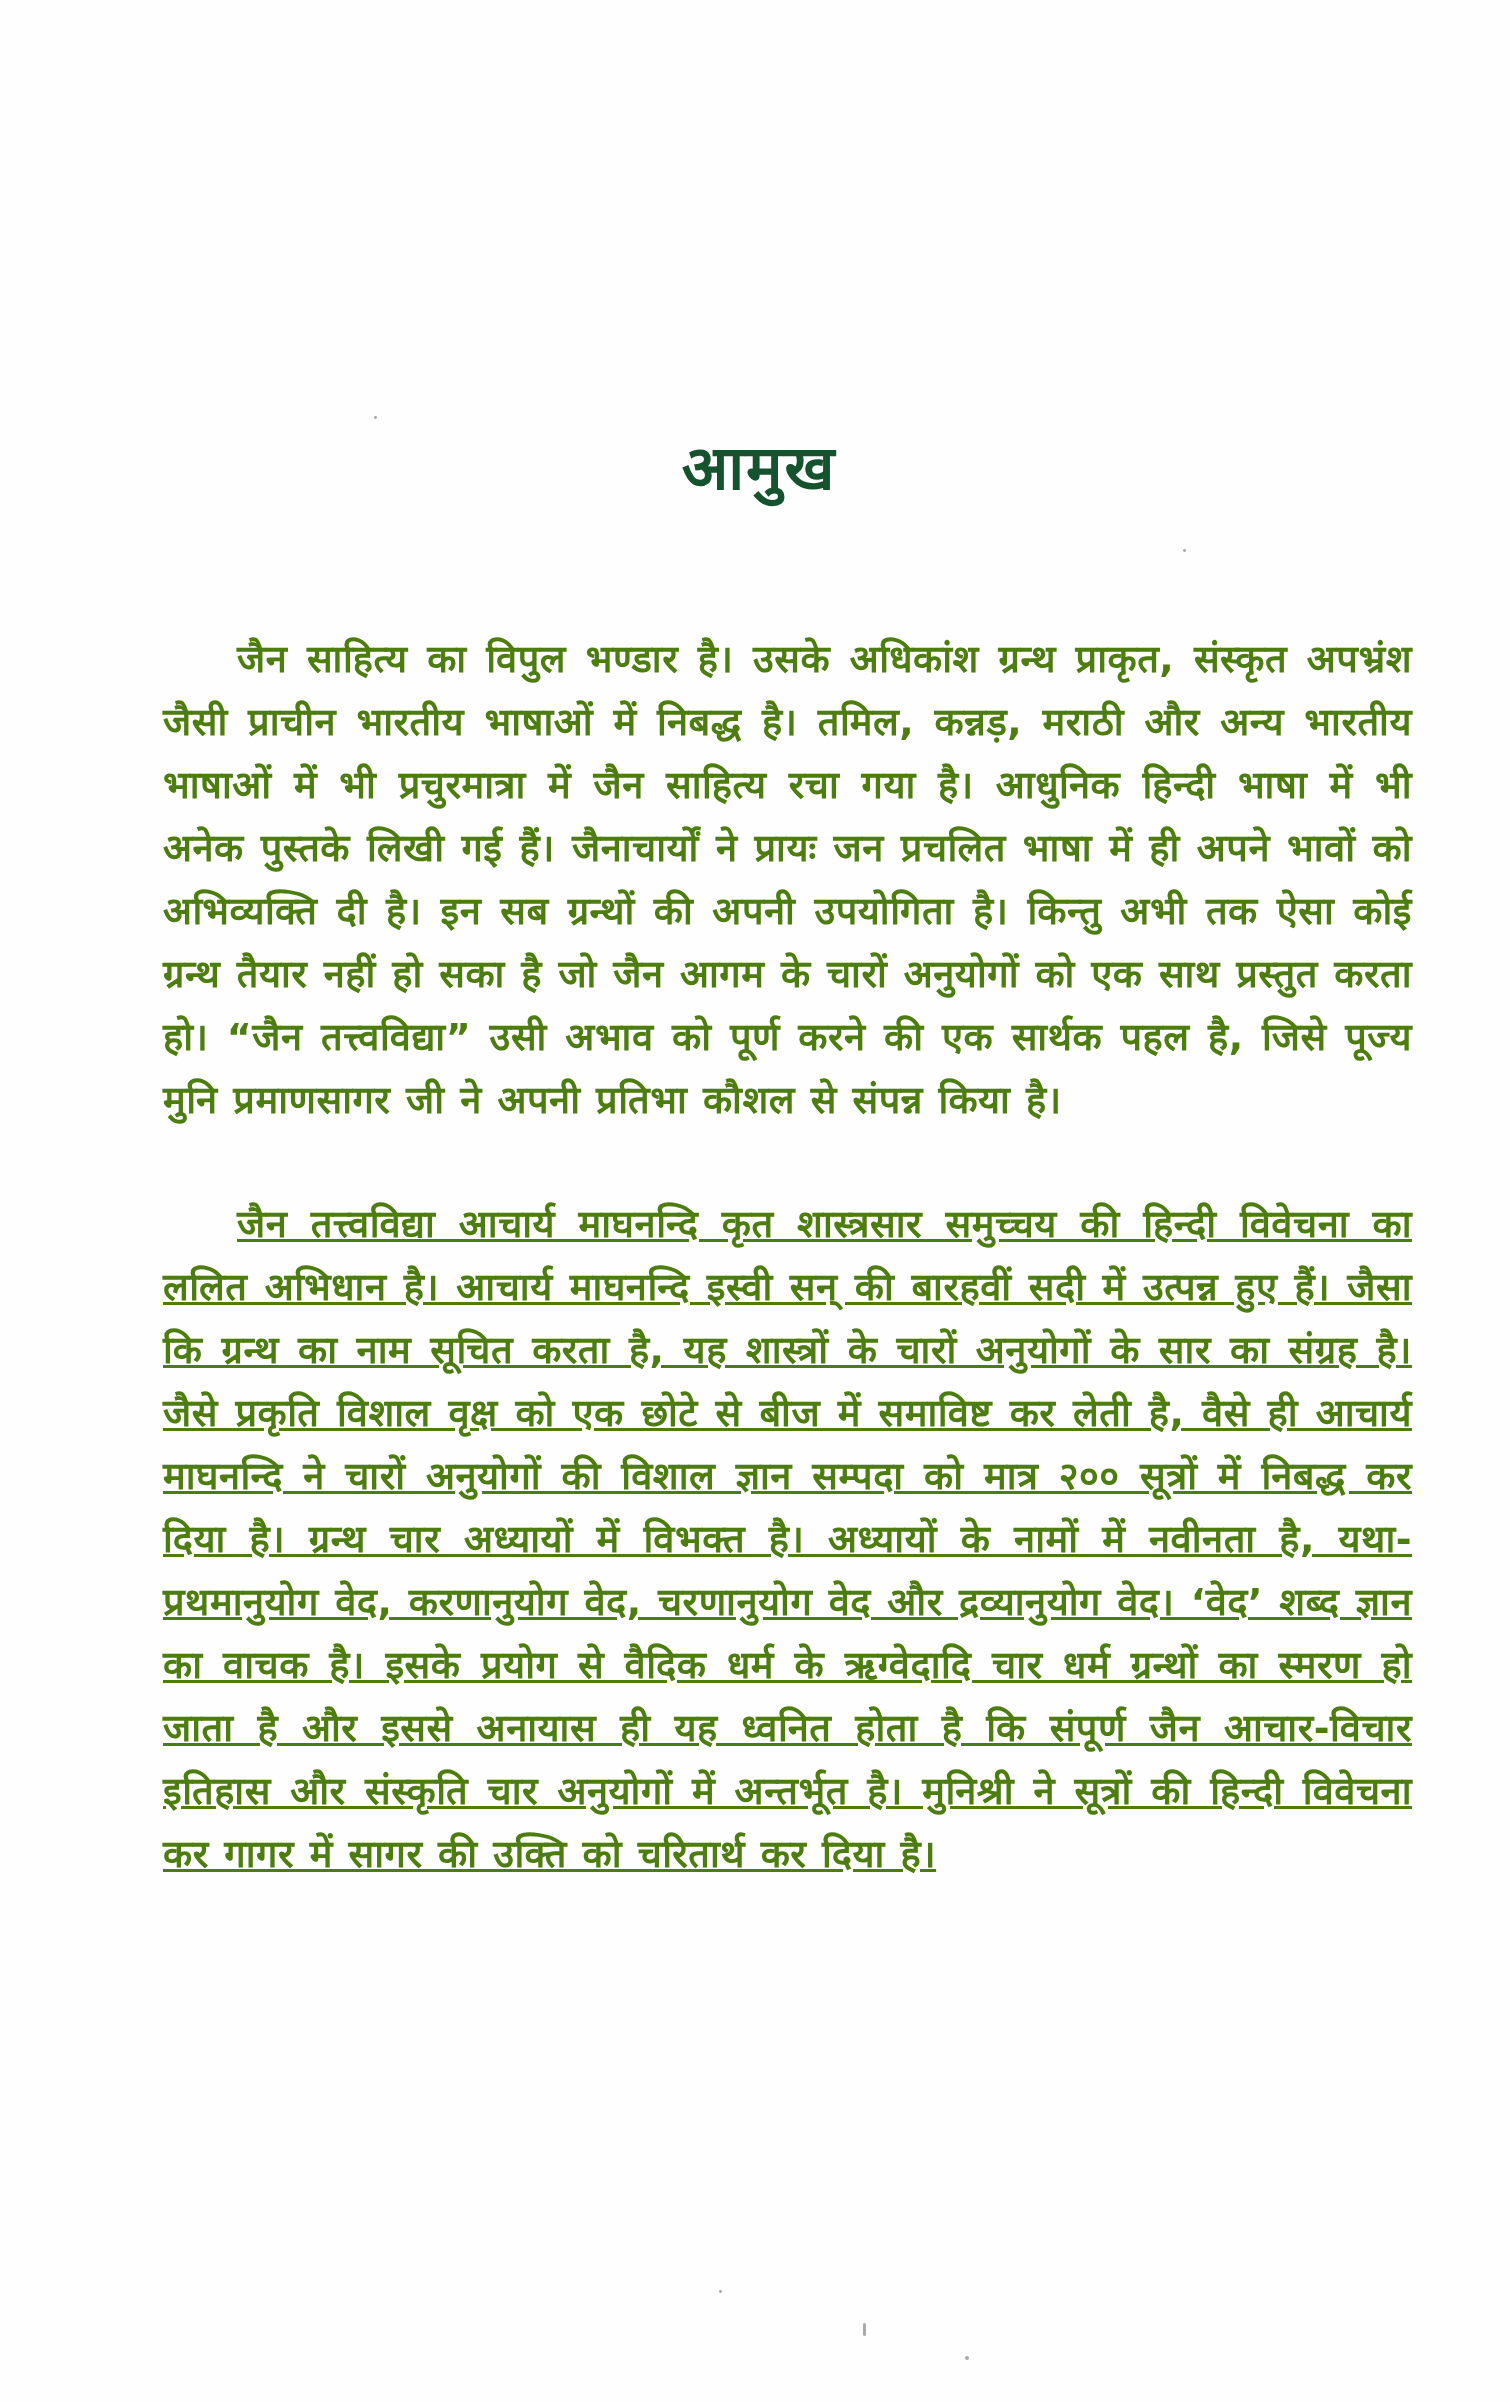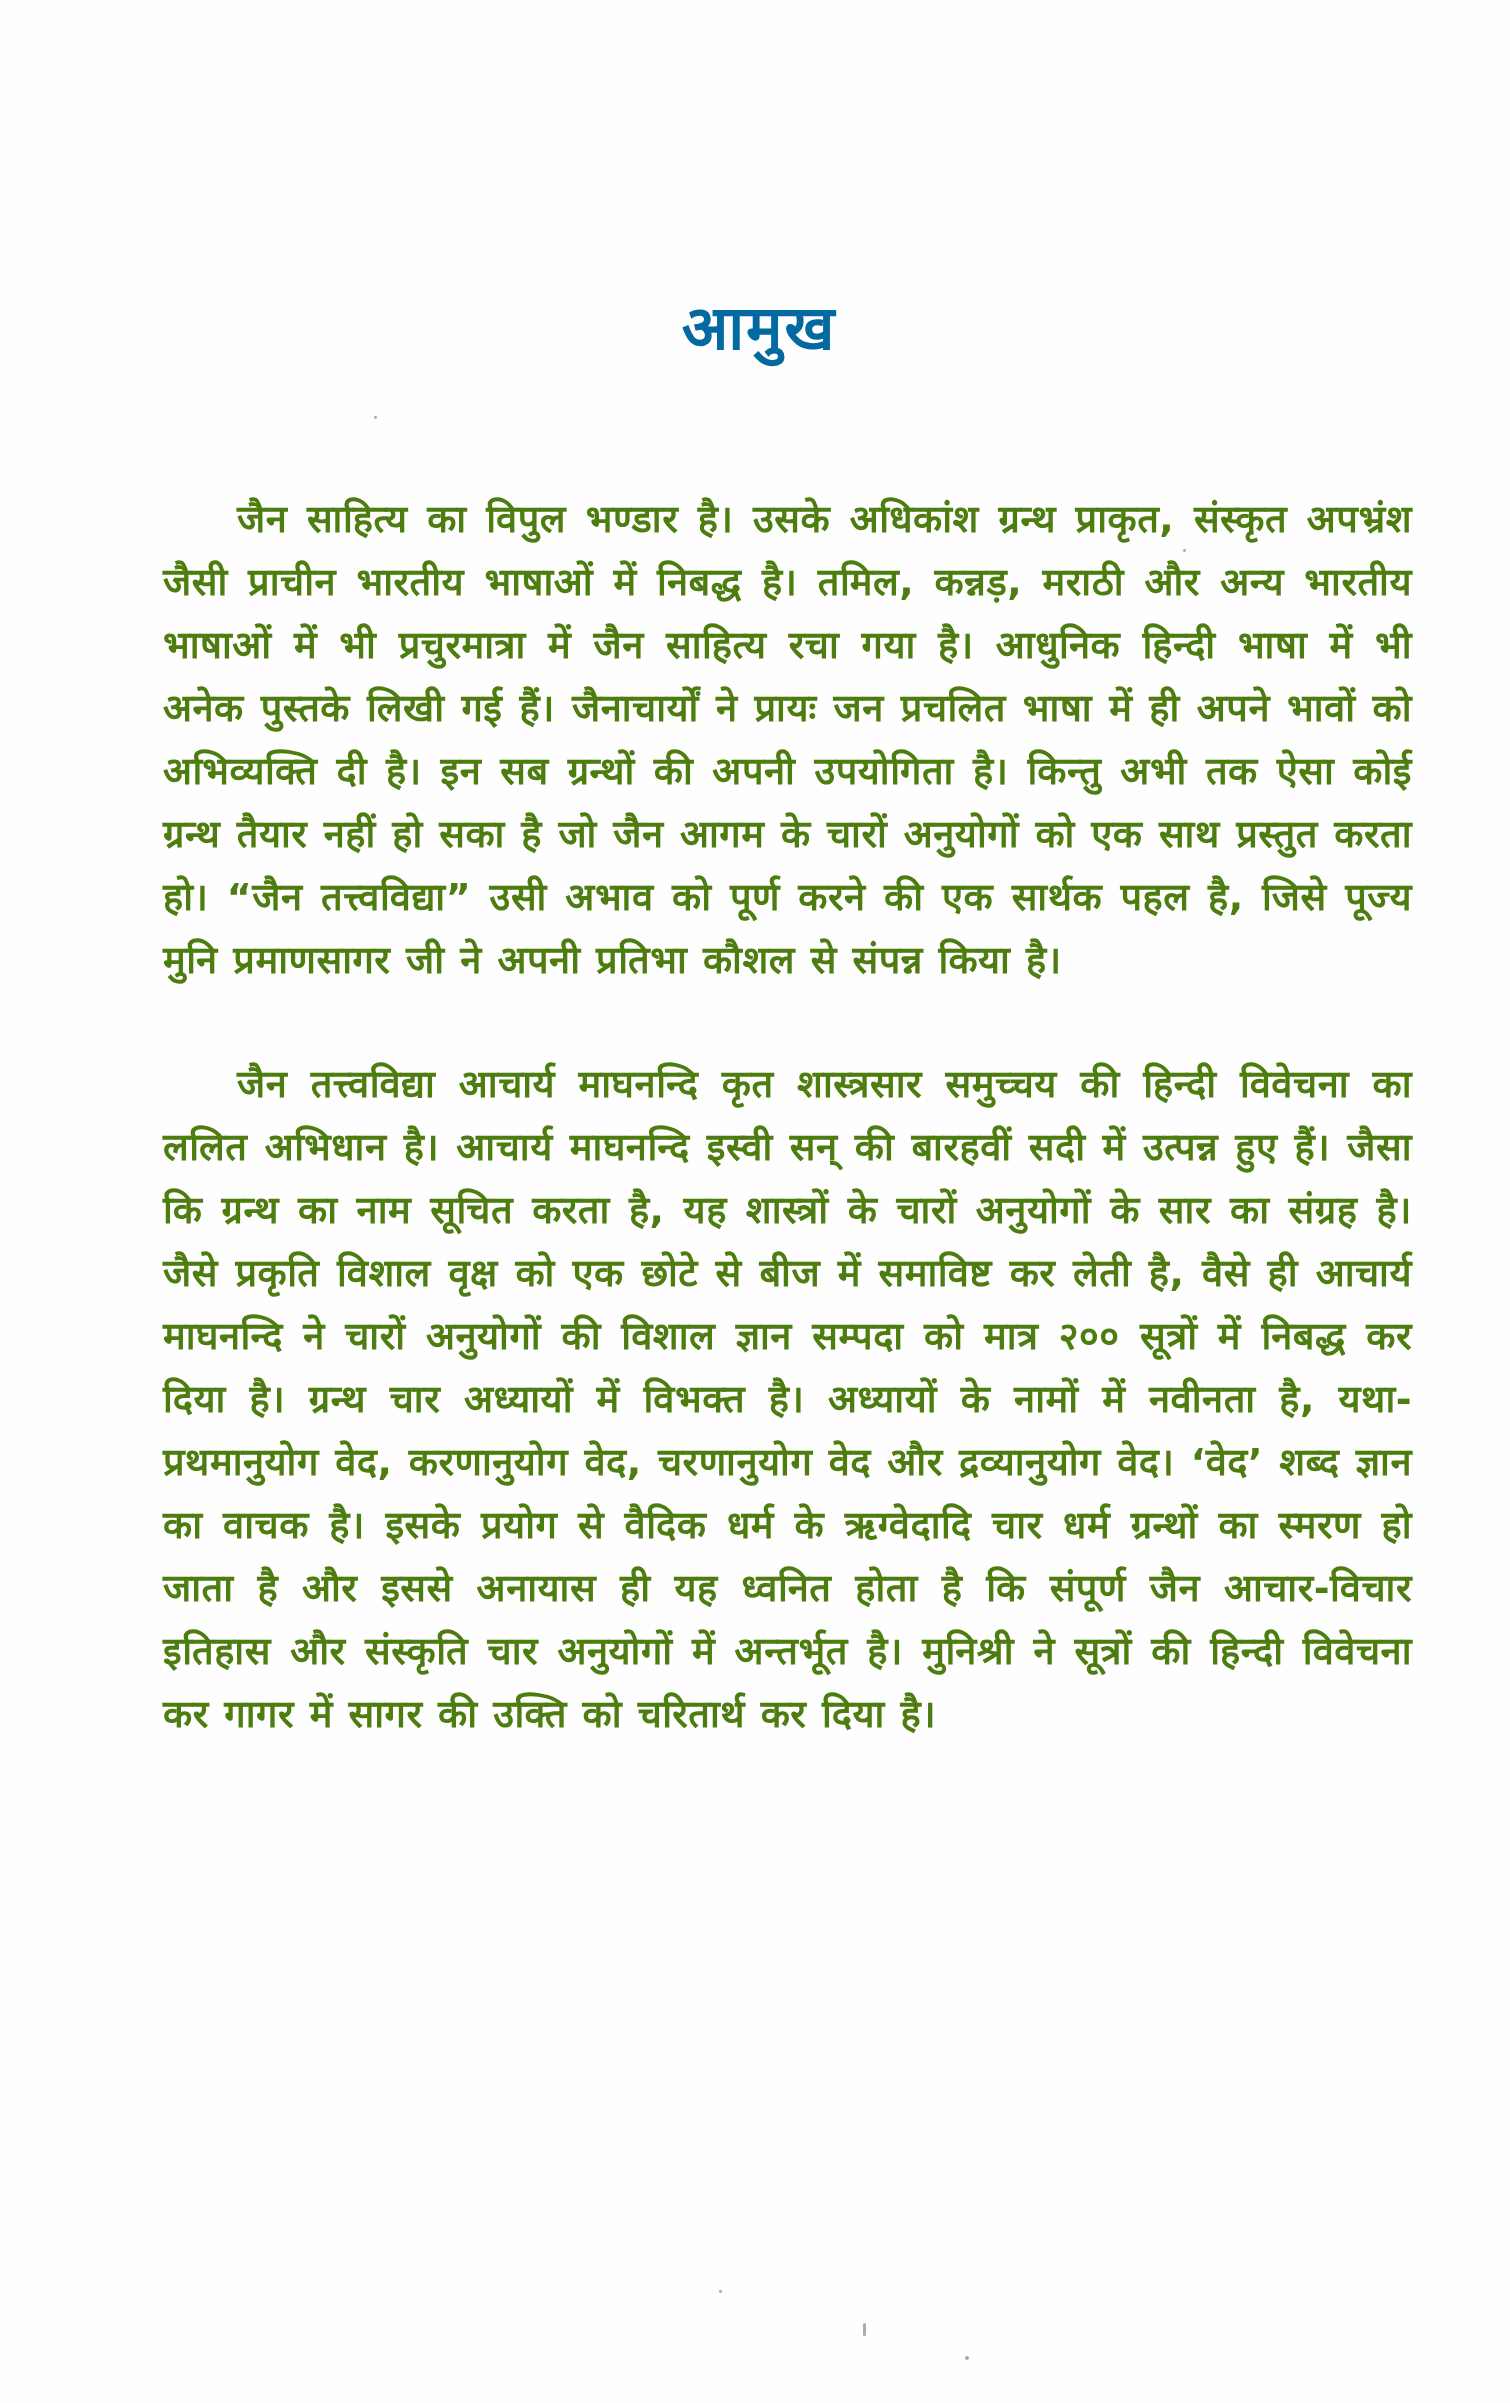--- a/index.html
+++ b/index.html
@@ -22,41 +22,43 @@
     background: #fefefe;
     padding: 284px 98px 0 163px;
     overflow: hidden;
   }
 
   .page-title {
     font-size: 61px;
     font-weight: 700;
     text-align: center;
     letter-spacing: 1.9px;
+    margin-top: 140px;   
     margin-right: 57px;  
-    color: #0369a1;
+    color: #14532d;
   }
 
   .body-copy {
     margin-top: 121px;
   }
 
   .body-copy p {
     font-size: 38px;
     font-weight: 700;
     line-height: 63px;
     text-align: justify;
     text-indent: 74px;
     color: #4d7c0f;
     letter-spacing: 0.5px;
     word-spacing: 1.9px;
   }
 
   .body-copy p + p {
     margin-top: 61px;
+    text-decoration: underline;
   }
 
   
   .speck {
     position: absolute;
     background: #555;
     border-radius: 50%;
     opacity: 0.5;
   }
   .s1 { left: 863px;  top: 2323px; width: 2.8px; height: 13.2px; border-radius: 1.9px; }

